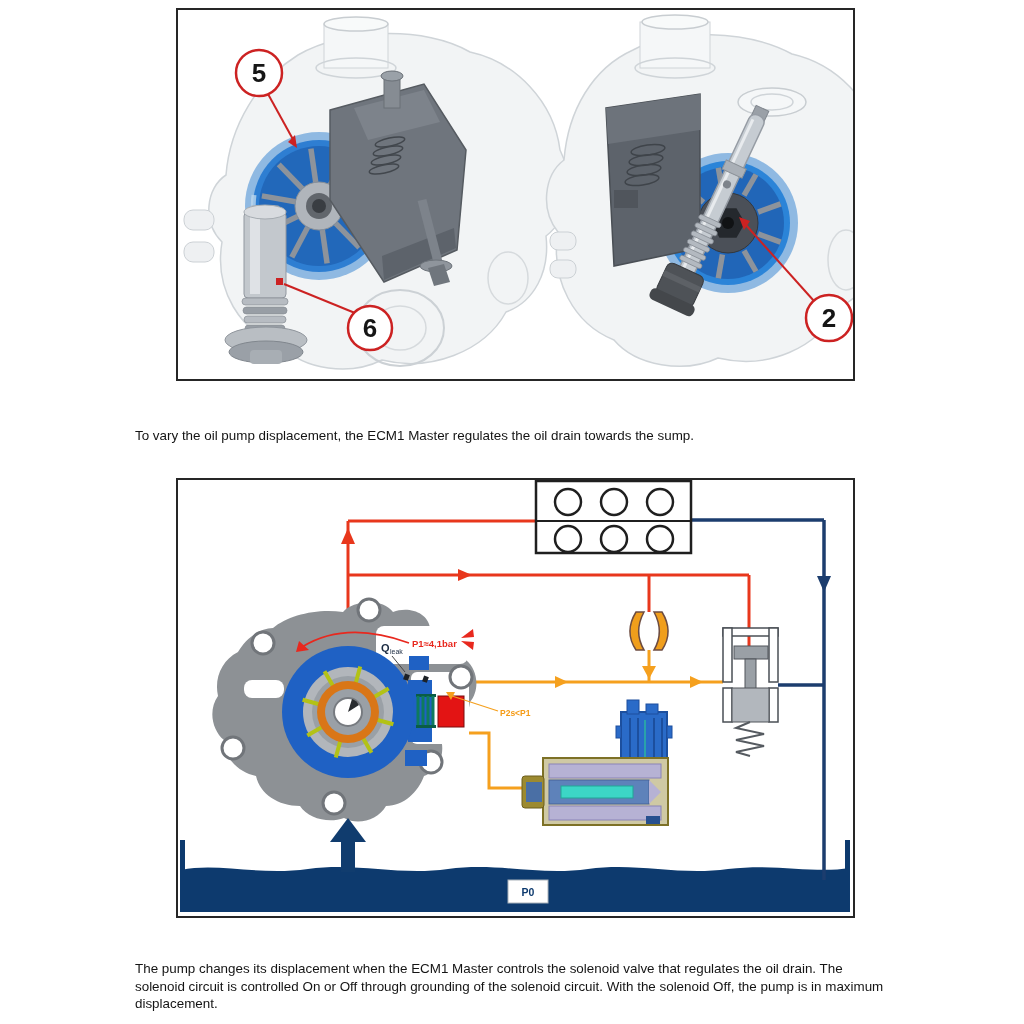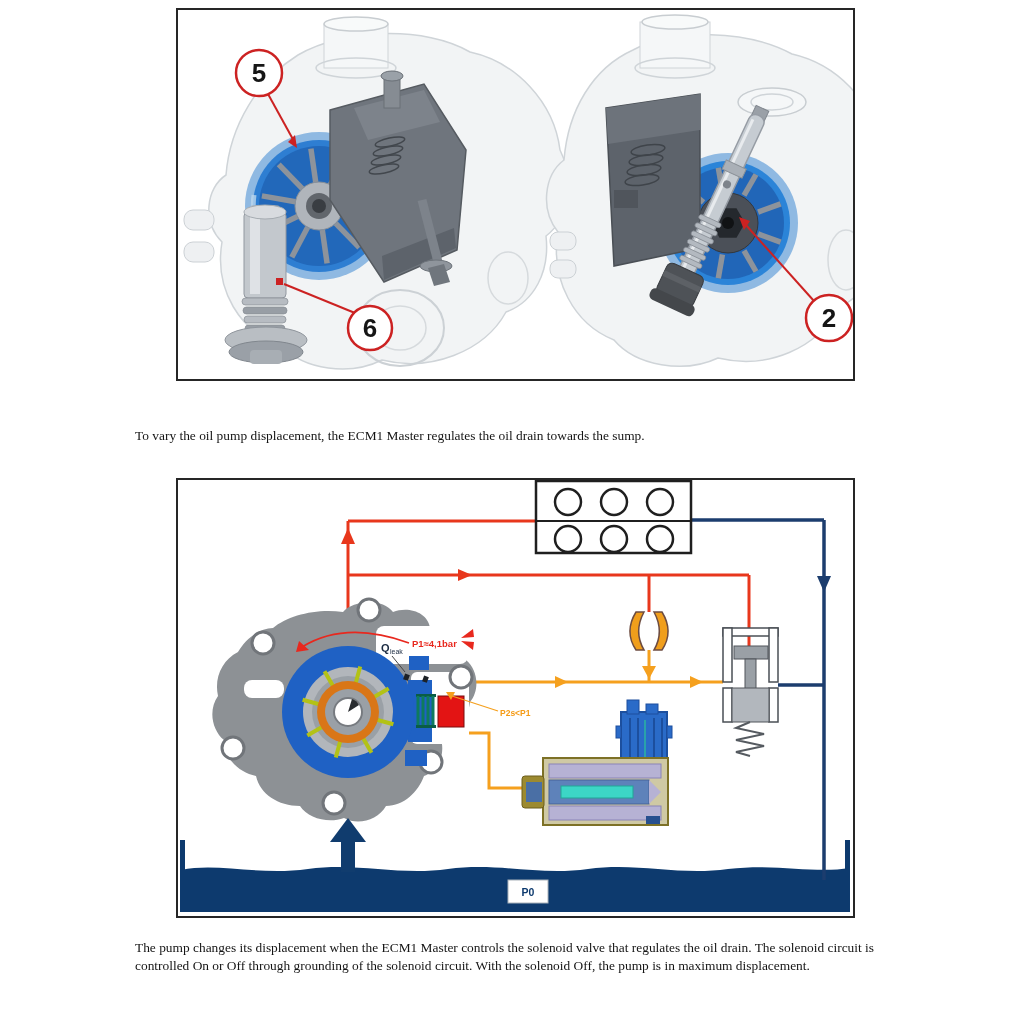--- a/index.html
+++ b/index.html
@@ -3,23 +3,23 @@
 <meta charset="utf-8">
 <style>
   html,body{margin:0;padding:0;}
   body{
     width:1024px;height:1024px;position:relative;background:#ffffff;
     font-family:"Liberation Sans",sans-serif;overflow:hidden;
   }
   .frame{position:absolute;border:2px solid #262626;background:#fff;}
   #fig1{left:176px;top:8px;width:675px;height:369px;}
   #fig2{left:176px;top:478px;width:675px;height:436px;}
-  .caption{position:absolute;left:135px;color:#141414;font-size:13.4px;line-height:17.5px;font-family:Liberation Serif, serif;}
+  .caption{position:absolute;left:135px;color:#141414;font-size:13.4px;line-height:17.5px;}
   #cap1{top:414px;width:755px;}
-  #cap2{top:926px;width:755px;}
+  #cap2{top:947px;width:755px;}
   svg{display:block;}
   .co-num{font-weight:bold;font-size:26px;fill:#161616;}
 </style>
 </head>
 <body>
 
 <div id="fig1" class="frame">
 <svg width="675" height="365" viewBox="0 0 675 365">
 
   <g>

